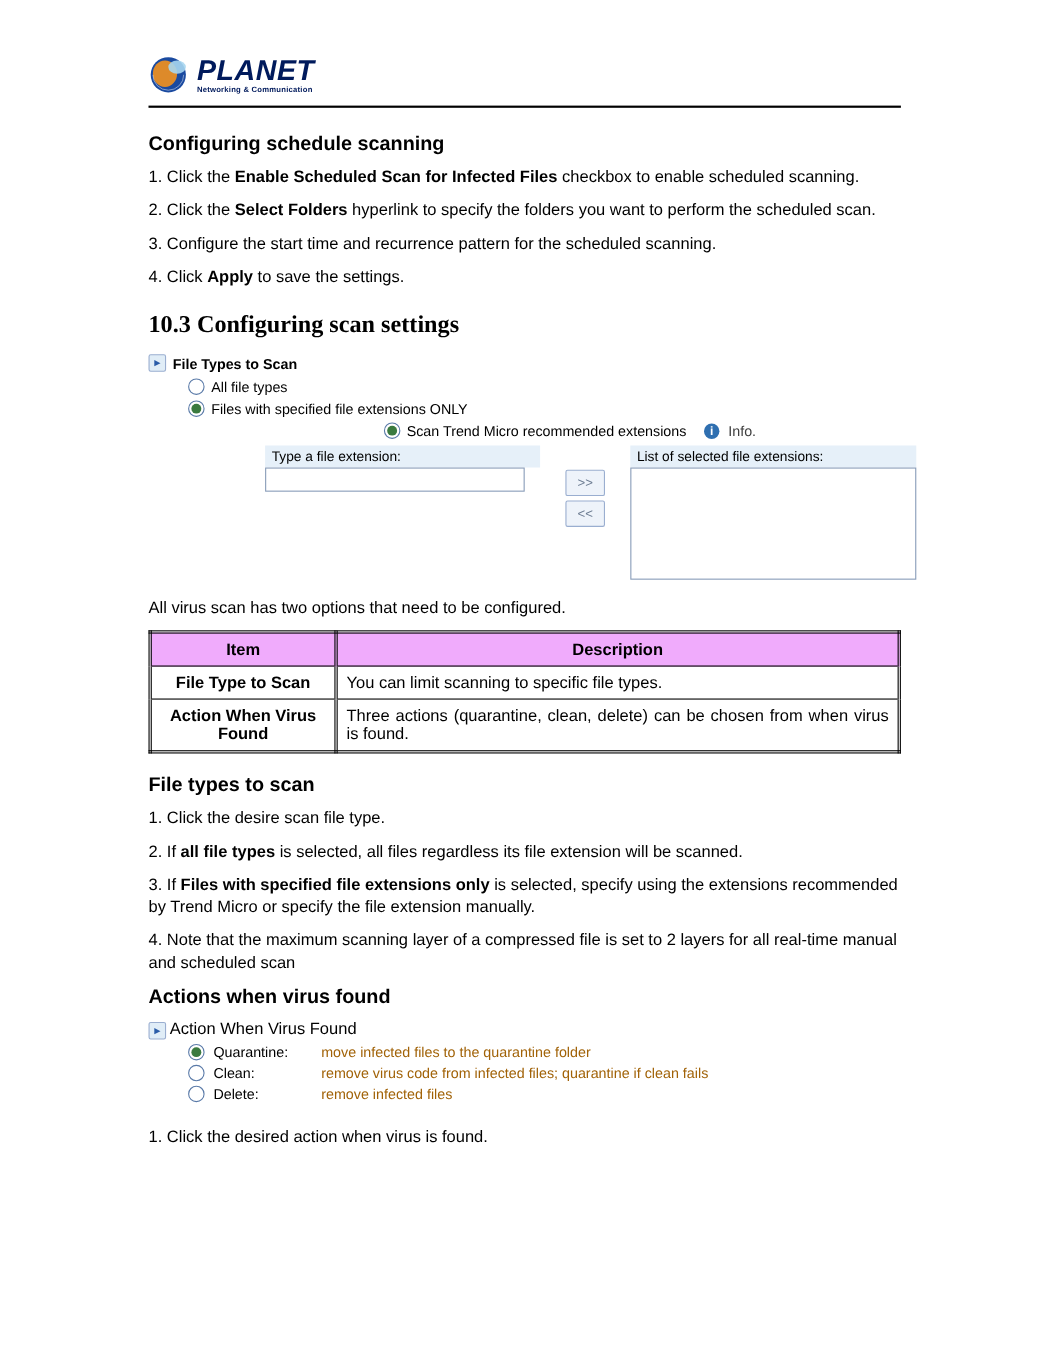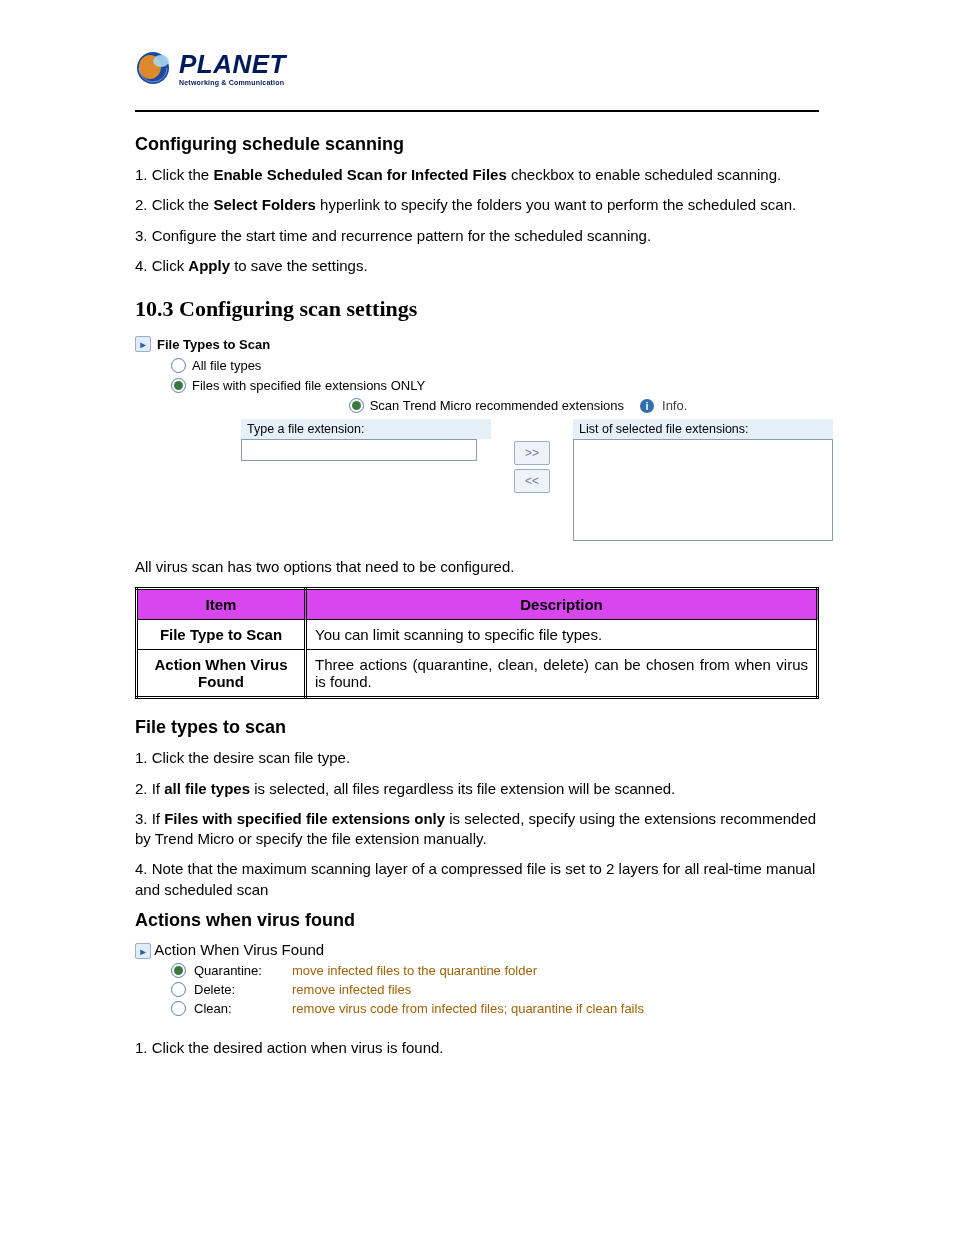--- a/index.html
+++ b/index.html
@@ -10,21 +10,21 @@
     background: #fff;
     width: 954px;
   }
   .page {
     padding: 50px 135px 60px 135px;
   }
   .header {
     display: flex;
     align-items: center;
     gap: 8px;
-    padding-bottom: 24px;
+    padding-bottom: 10px;
     border-bottom: 2px solid #000;
     margin-bottom: 22px;
   }
   .logo-globe {
     width: 36px; height: 36px;
   }
   .logo-text {
     display: flex; flex-direction: column; line-height: 1;
   }
   .logo-text .brand {
@@ -135,21 +135,21 @@
     padding: 6px 8px;
     font-size: 15px;
     vertical-align: top;
     text-align: left;
   }
   table.options tr:first-child th,
   table.options tr:first-child td { border-top: 3px double #000; }
   table.options tr:last-child th,
   table.options tr:last-child td { border-bottom: 3px double #000; }
   table.options th {
-    background: #d946ef;
+    background: #f0abfc;
     font-weight: bold;
     text-align: center;
   }
   table.options td.item {
     font-weight: bold;
     text-align: center;
     width: 150px;
   }
   table.options td.desc {
     text-align: justify;
@@ -274,25 +274,25 @@
       <span class="panel-icon">▸</span>
       <span>Action When Virus Found</span>
     </div>
     <div class="action-row">
       <span class="radio checked"></span>
       <span class="label">Quarantine:</span>
       <span class="desc">move infected files to the quarantine folder</span>
     </div>
     <div class="action-row">
       <span class="radio"></span>
+      <span class="label">Clean:</span>
+      <span class="desc">remove virus code from infected files; quarantine if clean fails</span>
+    </div>
+    <div class="action-row">
+      <span class="radio"></span>
       <span class="label">Delete:</span>
       <span class="desc">remove infected files</span>
     </div>
-    <div class="action-row">
-      <span class="radio"></span>
-      <span class="label">Clean:</span>
-      <span class="desc">remove virus code from infected files; quarantine if clean fails</span>
-    </div>
   </div>
 
   <p>1. Click the desired action when virus is found.</p>
 
 </div>
 
 </body></html>

